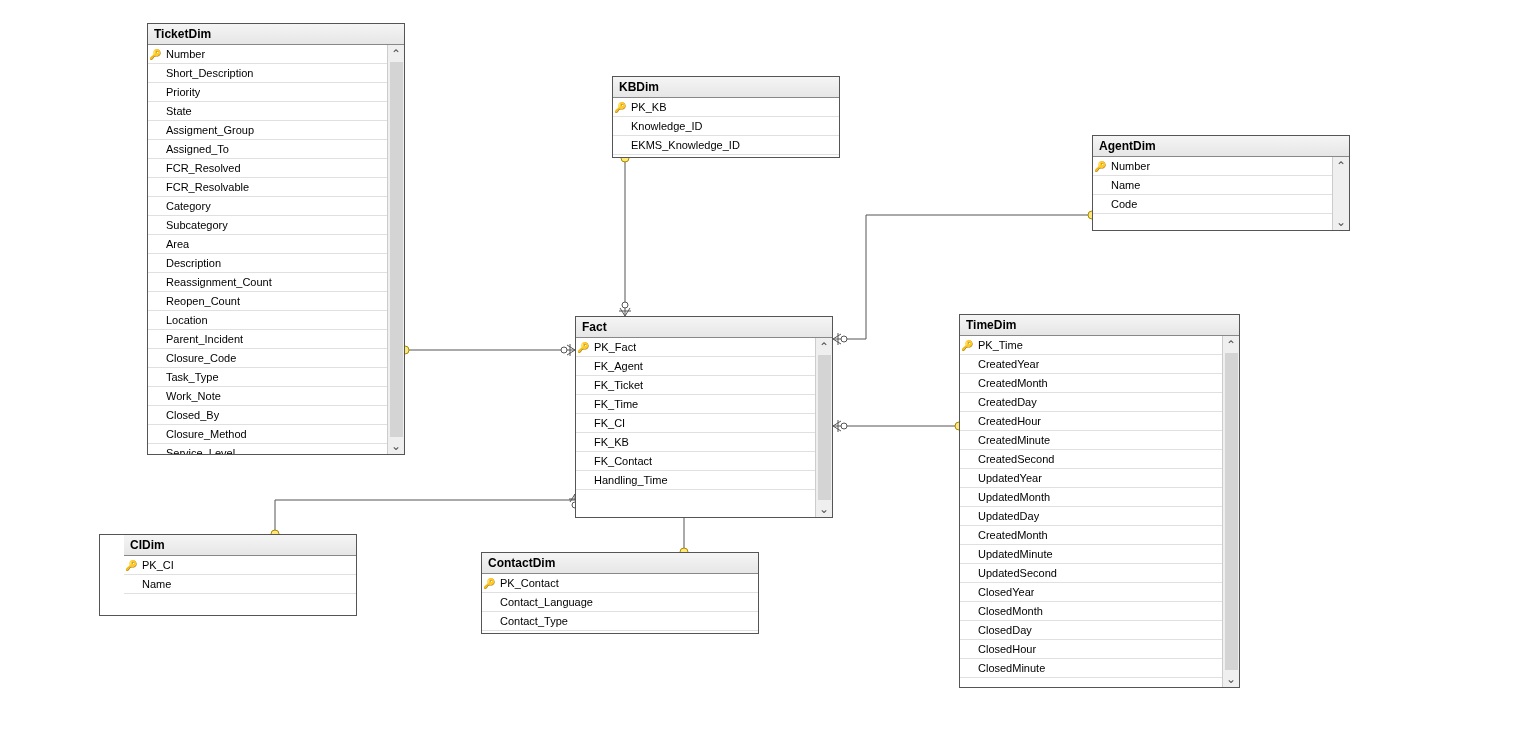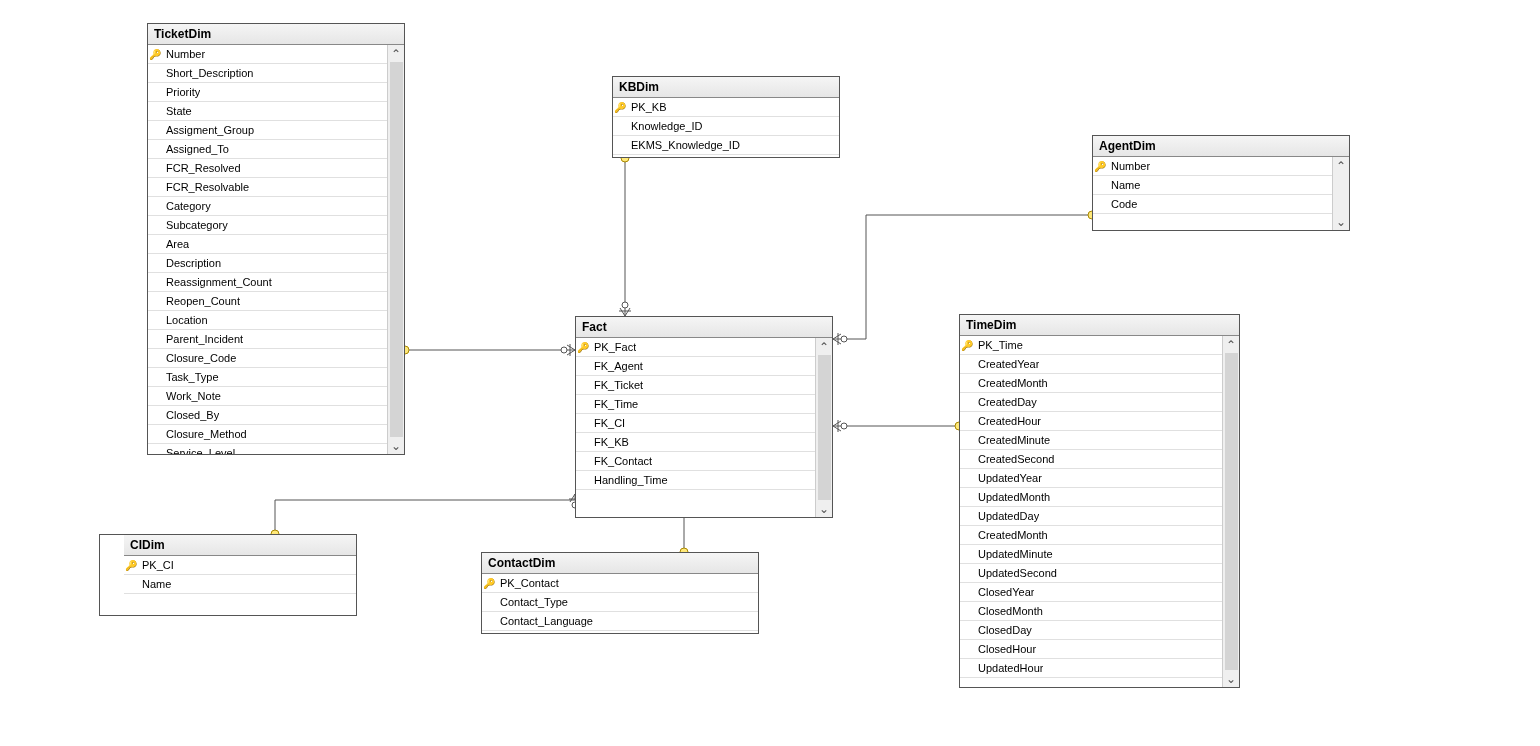--- a/index.html
+++ b/index.html
@@ -393,21 +393,21 @@
           <div class="row">
             <div class="key"></div>
             <div class="field">ClosedDay</div>
           </div>
           <div class="row">
             <div class="key"></div>
             <div class="field">ClosedHour</div>
           </div>
           <div class="row">
             <div class="key"></div>
-            <div class="field">UpdatedHour</div>
+            <div class="field">ClosedMinute</div>
           </div>
         </div>
         <div class="scrollbar">
           <div class="sb-btn">⌃</div>
           <div class="sb-track"></div>
           <div class="sb-btn">⌄</div>
         </div>
       </div>
     </div>
     <div class="tbl" style="left: 99px; top: 534px; width: 258px; height: 82px; padding-left: 24px;">
@@ -428,22 +428,22 @@
     <div class="tbl" style="left: 481px; top: 552px; width: 278px; height: 82px;">
       <div class="tbl-head">ContactDim</div>
       <div class="tbl-body">
         <div class="rows">
           <div class="row">
             <div class="key">🔑</div>
             <div class="field">PK_Contact</div>
           </div>
           <div class="row">
             <div class="key"></div>
+            <div class="field">Contact_Language</div>
+          </div>
+          <div class="row">
+            <div class="key"></div>
             <div class="field">Contact_Type</div>
           </div>
-          <div class="row">
-            <div class="key"></div>
-            <div class="field">Contact_Language</div>
-          </div>
         </div>
       </div>
     </div>
   </div>
 
 </body></html>

